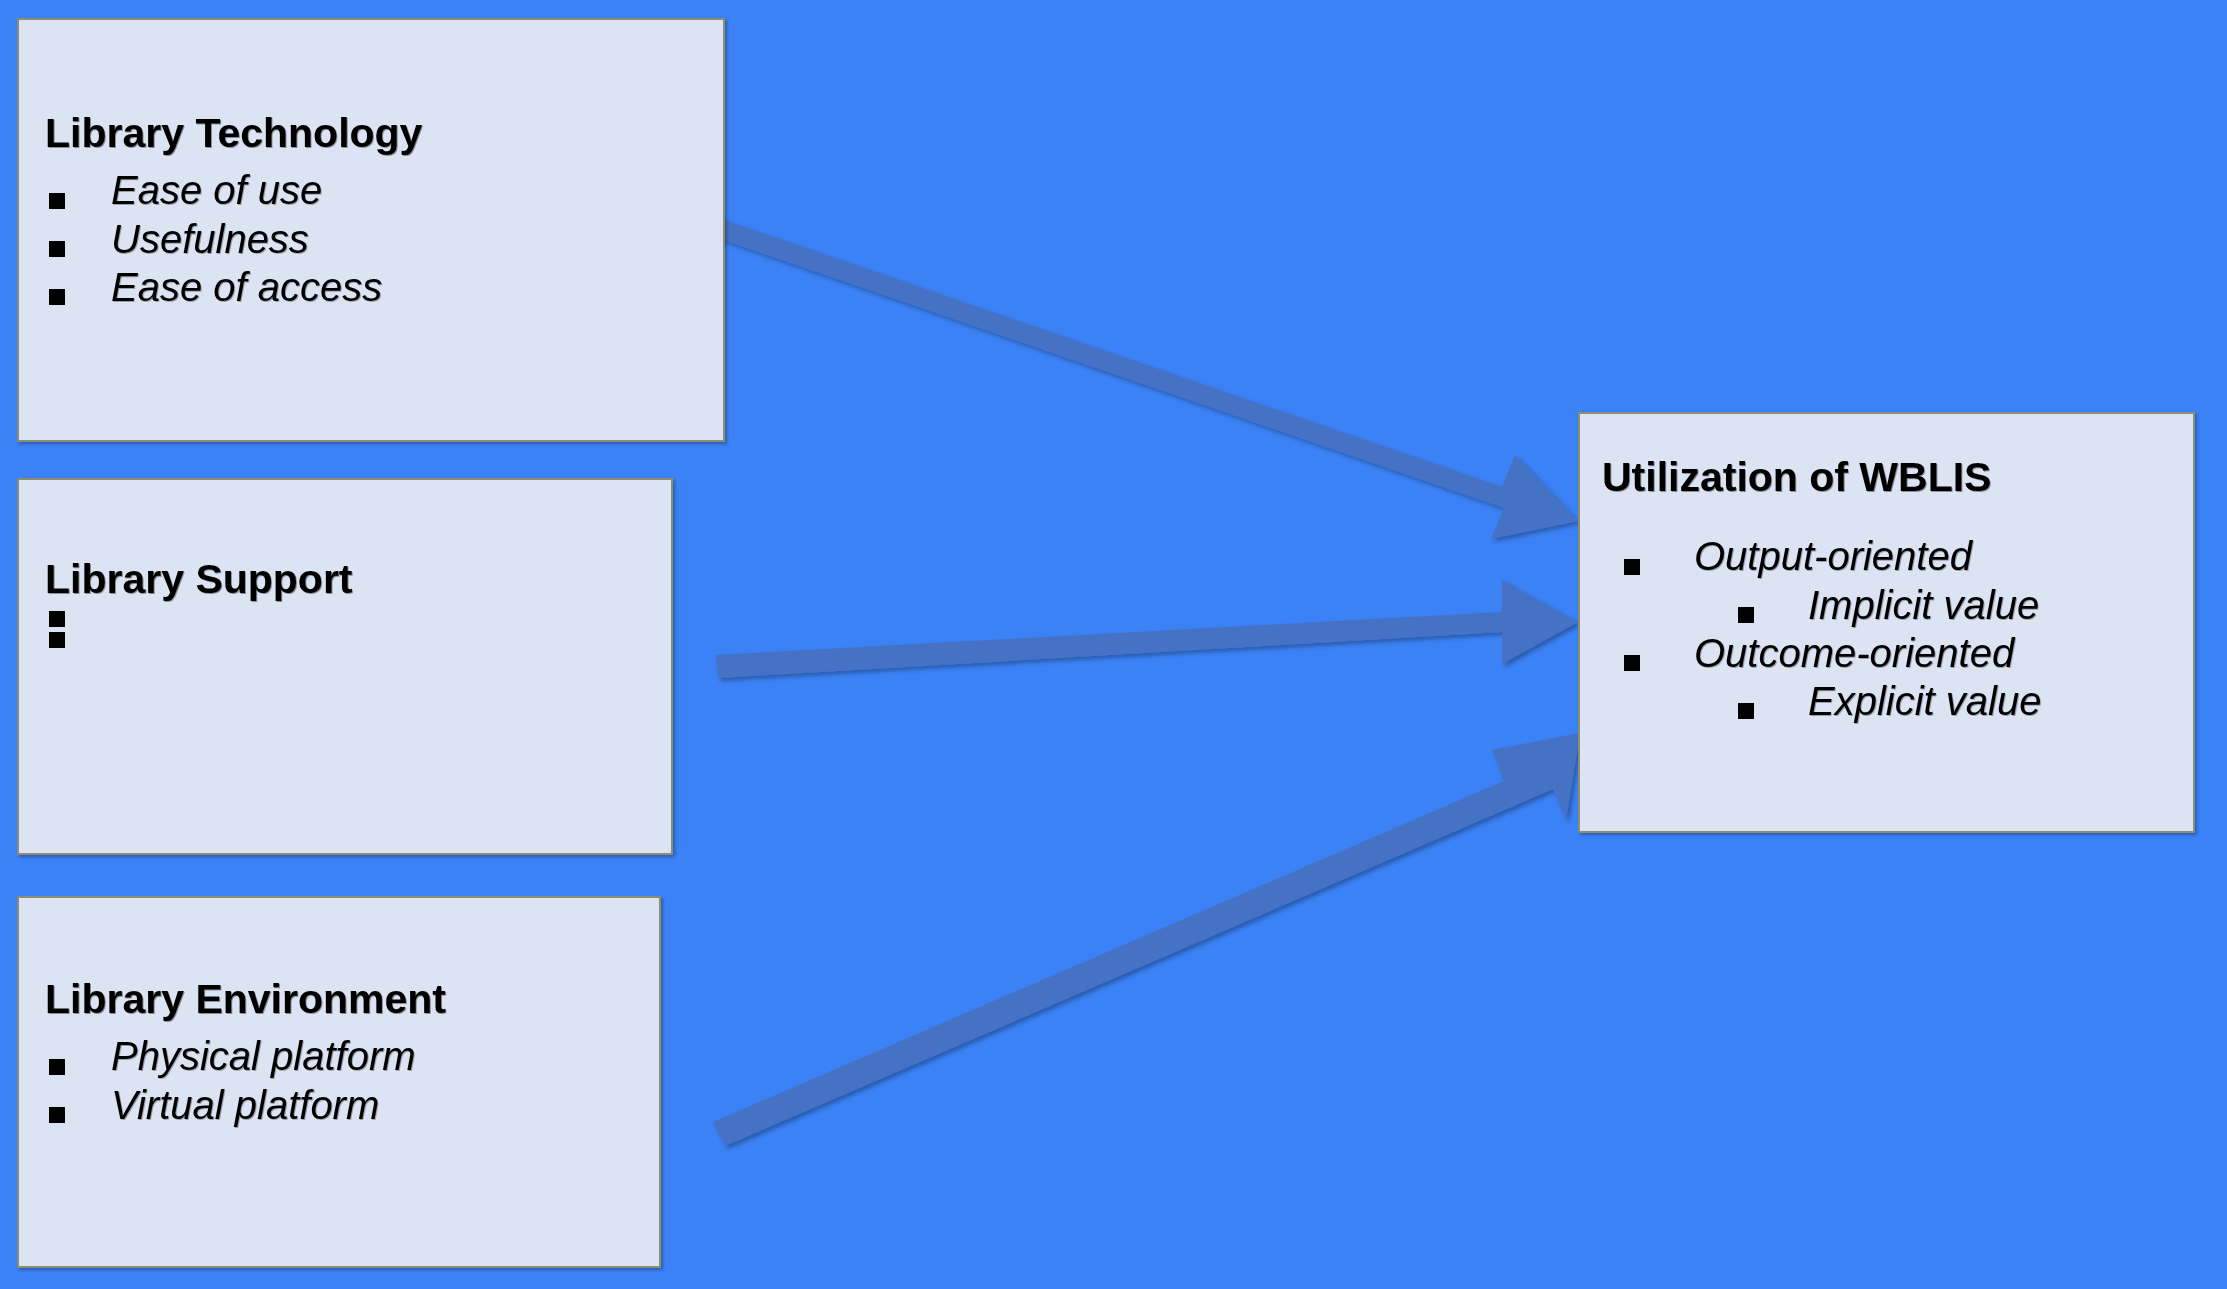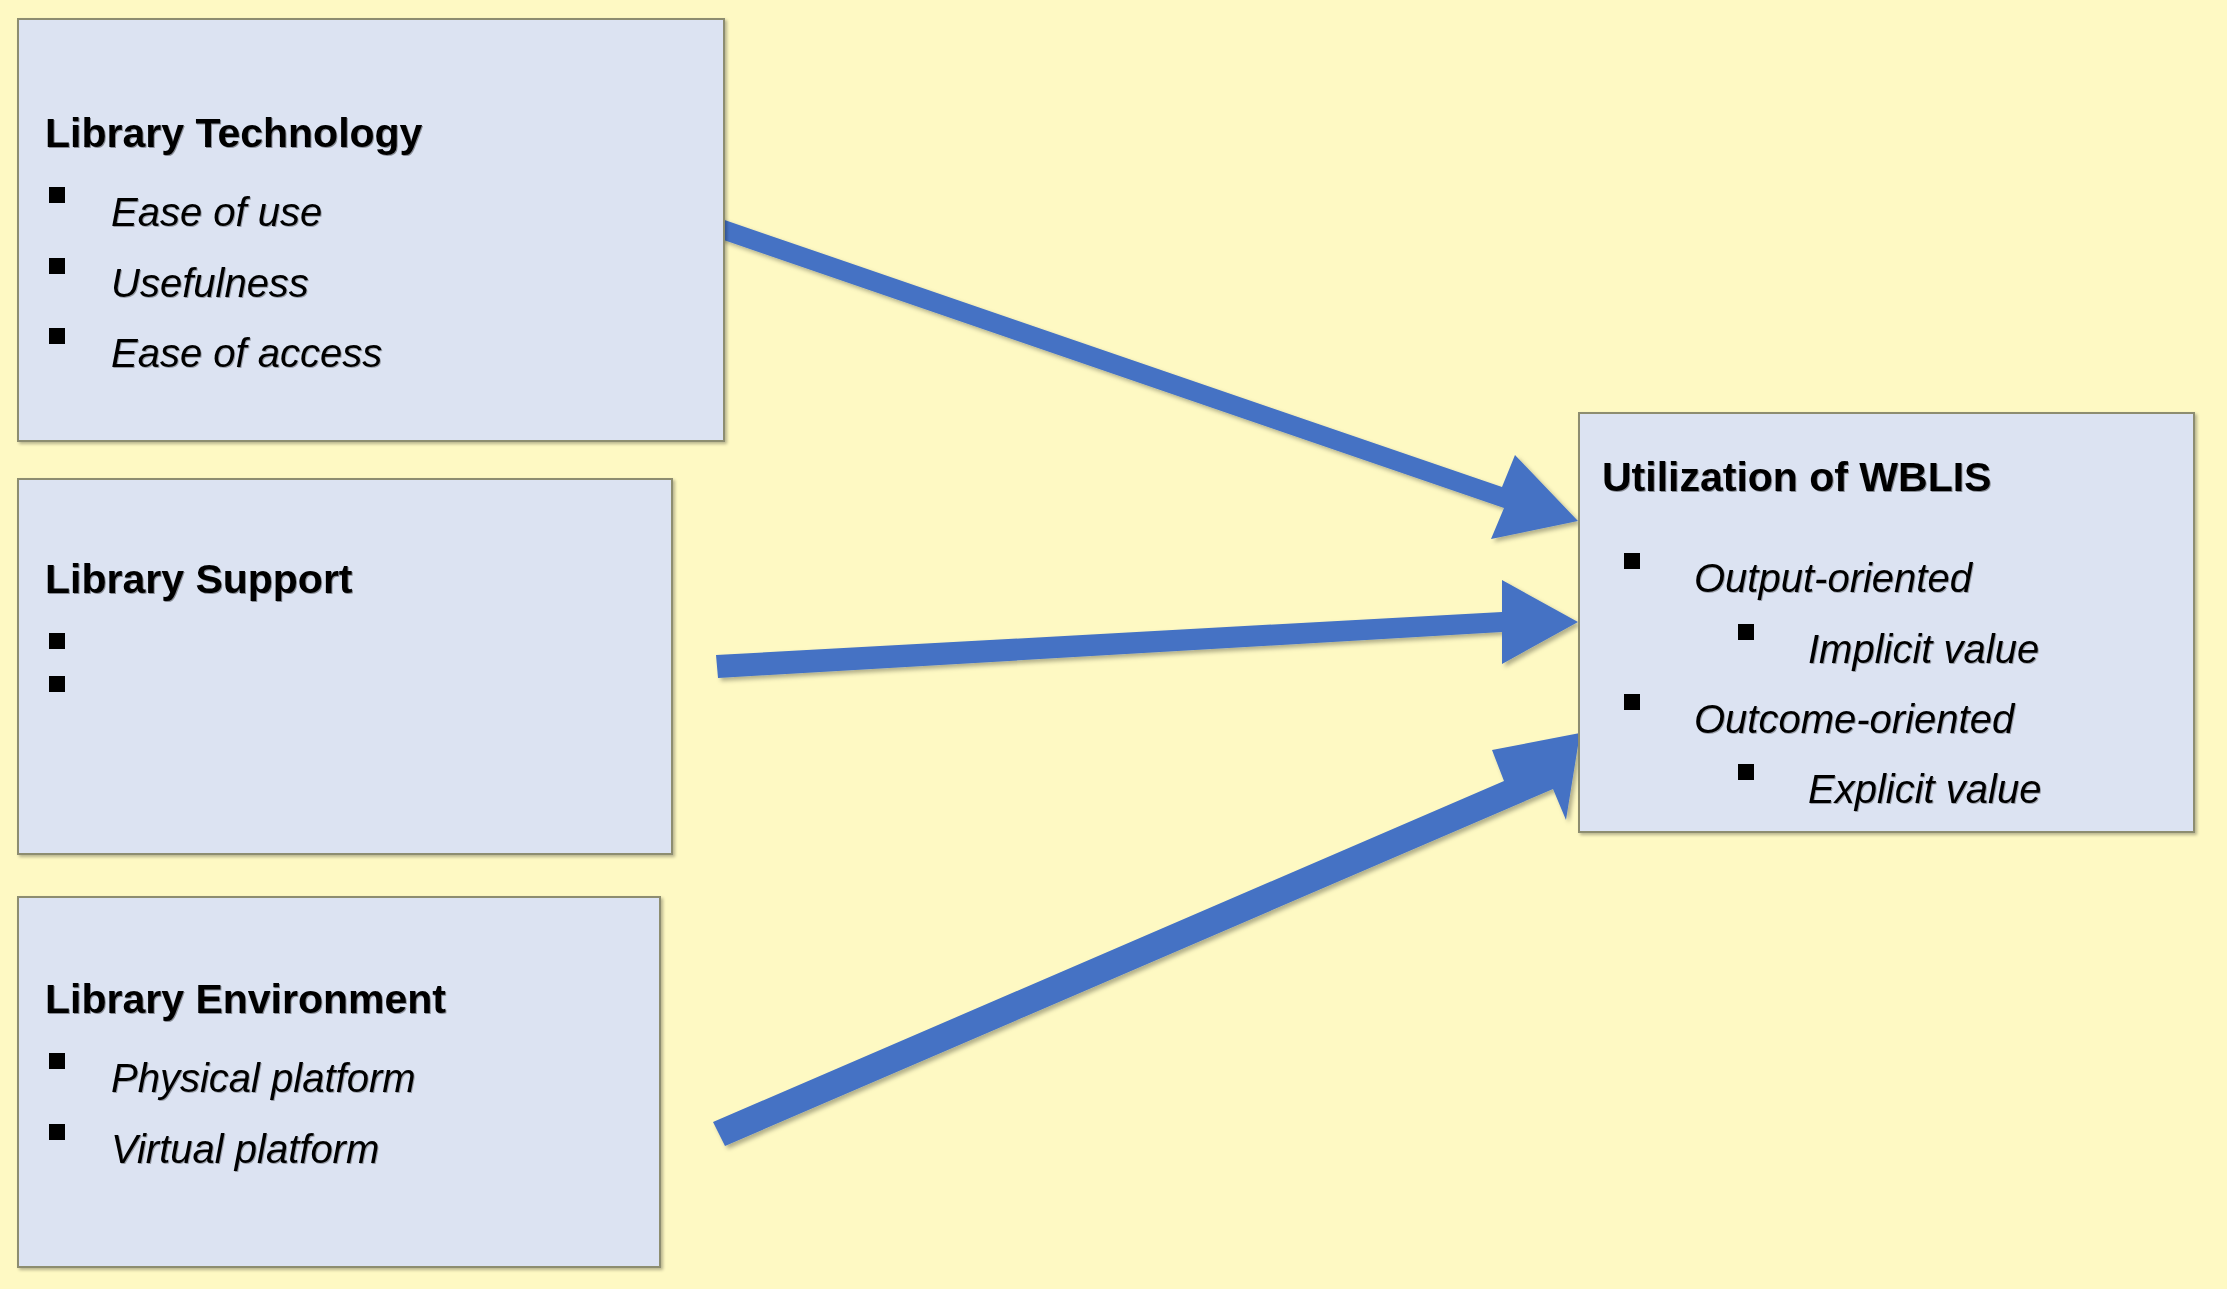--- a/index.html
+++ b/index.html
@@ -8,21 +8,21 @@
     padding: 0;
     background: #ffffff;
   }
   body {
     font-family: "Liberation Sans", sans-serif;
   }
   #canvas {
     position: relative;
     width: 2227px;
     height: 1289px;
-    background: #fef9c3;
+    background: #3b82f6;
     overflow: hidden;
   }
 
   
   .node-box {
     position: absolute;
     box-sizing: border-box;
     background: #dce3f2;
     border: 2px solid #8d8d70;
     box-shadow: 2px 2px 3px rgba(0,0,0,0.28);
@@ -39,23 +39,22 @@
     font-weight: bold;
     font-style: normal;
     color: #000000;
     line-height: 1.06;
     white-space: nowrap;
     text-shadow: 1px 1px 0 rgba(0,0,0,0.38);
   }
 
   .bullet-row {
     display: flex;
-    align-items: flex-start;
+    align-items: flex-end;
     white-space: nowrap;
-    margin-top: 22px;
   }
   .bullet-mark {
     display: inline-block;
     width: 16px;
     height: 16px;
     background: #000000;
     flex: 0 0 auto;
     position: relative;
     top: -4px;
   }

